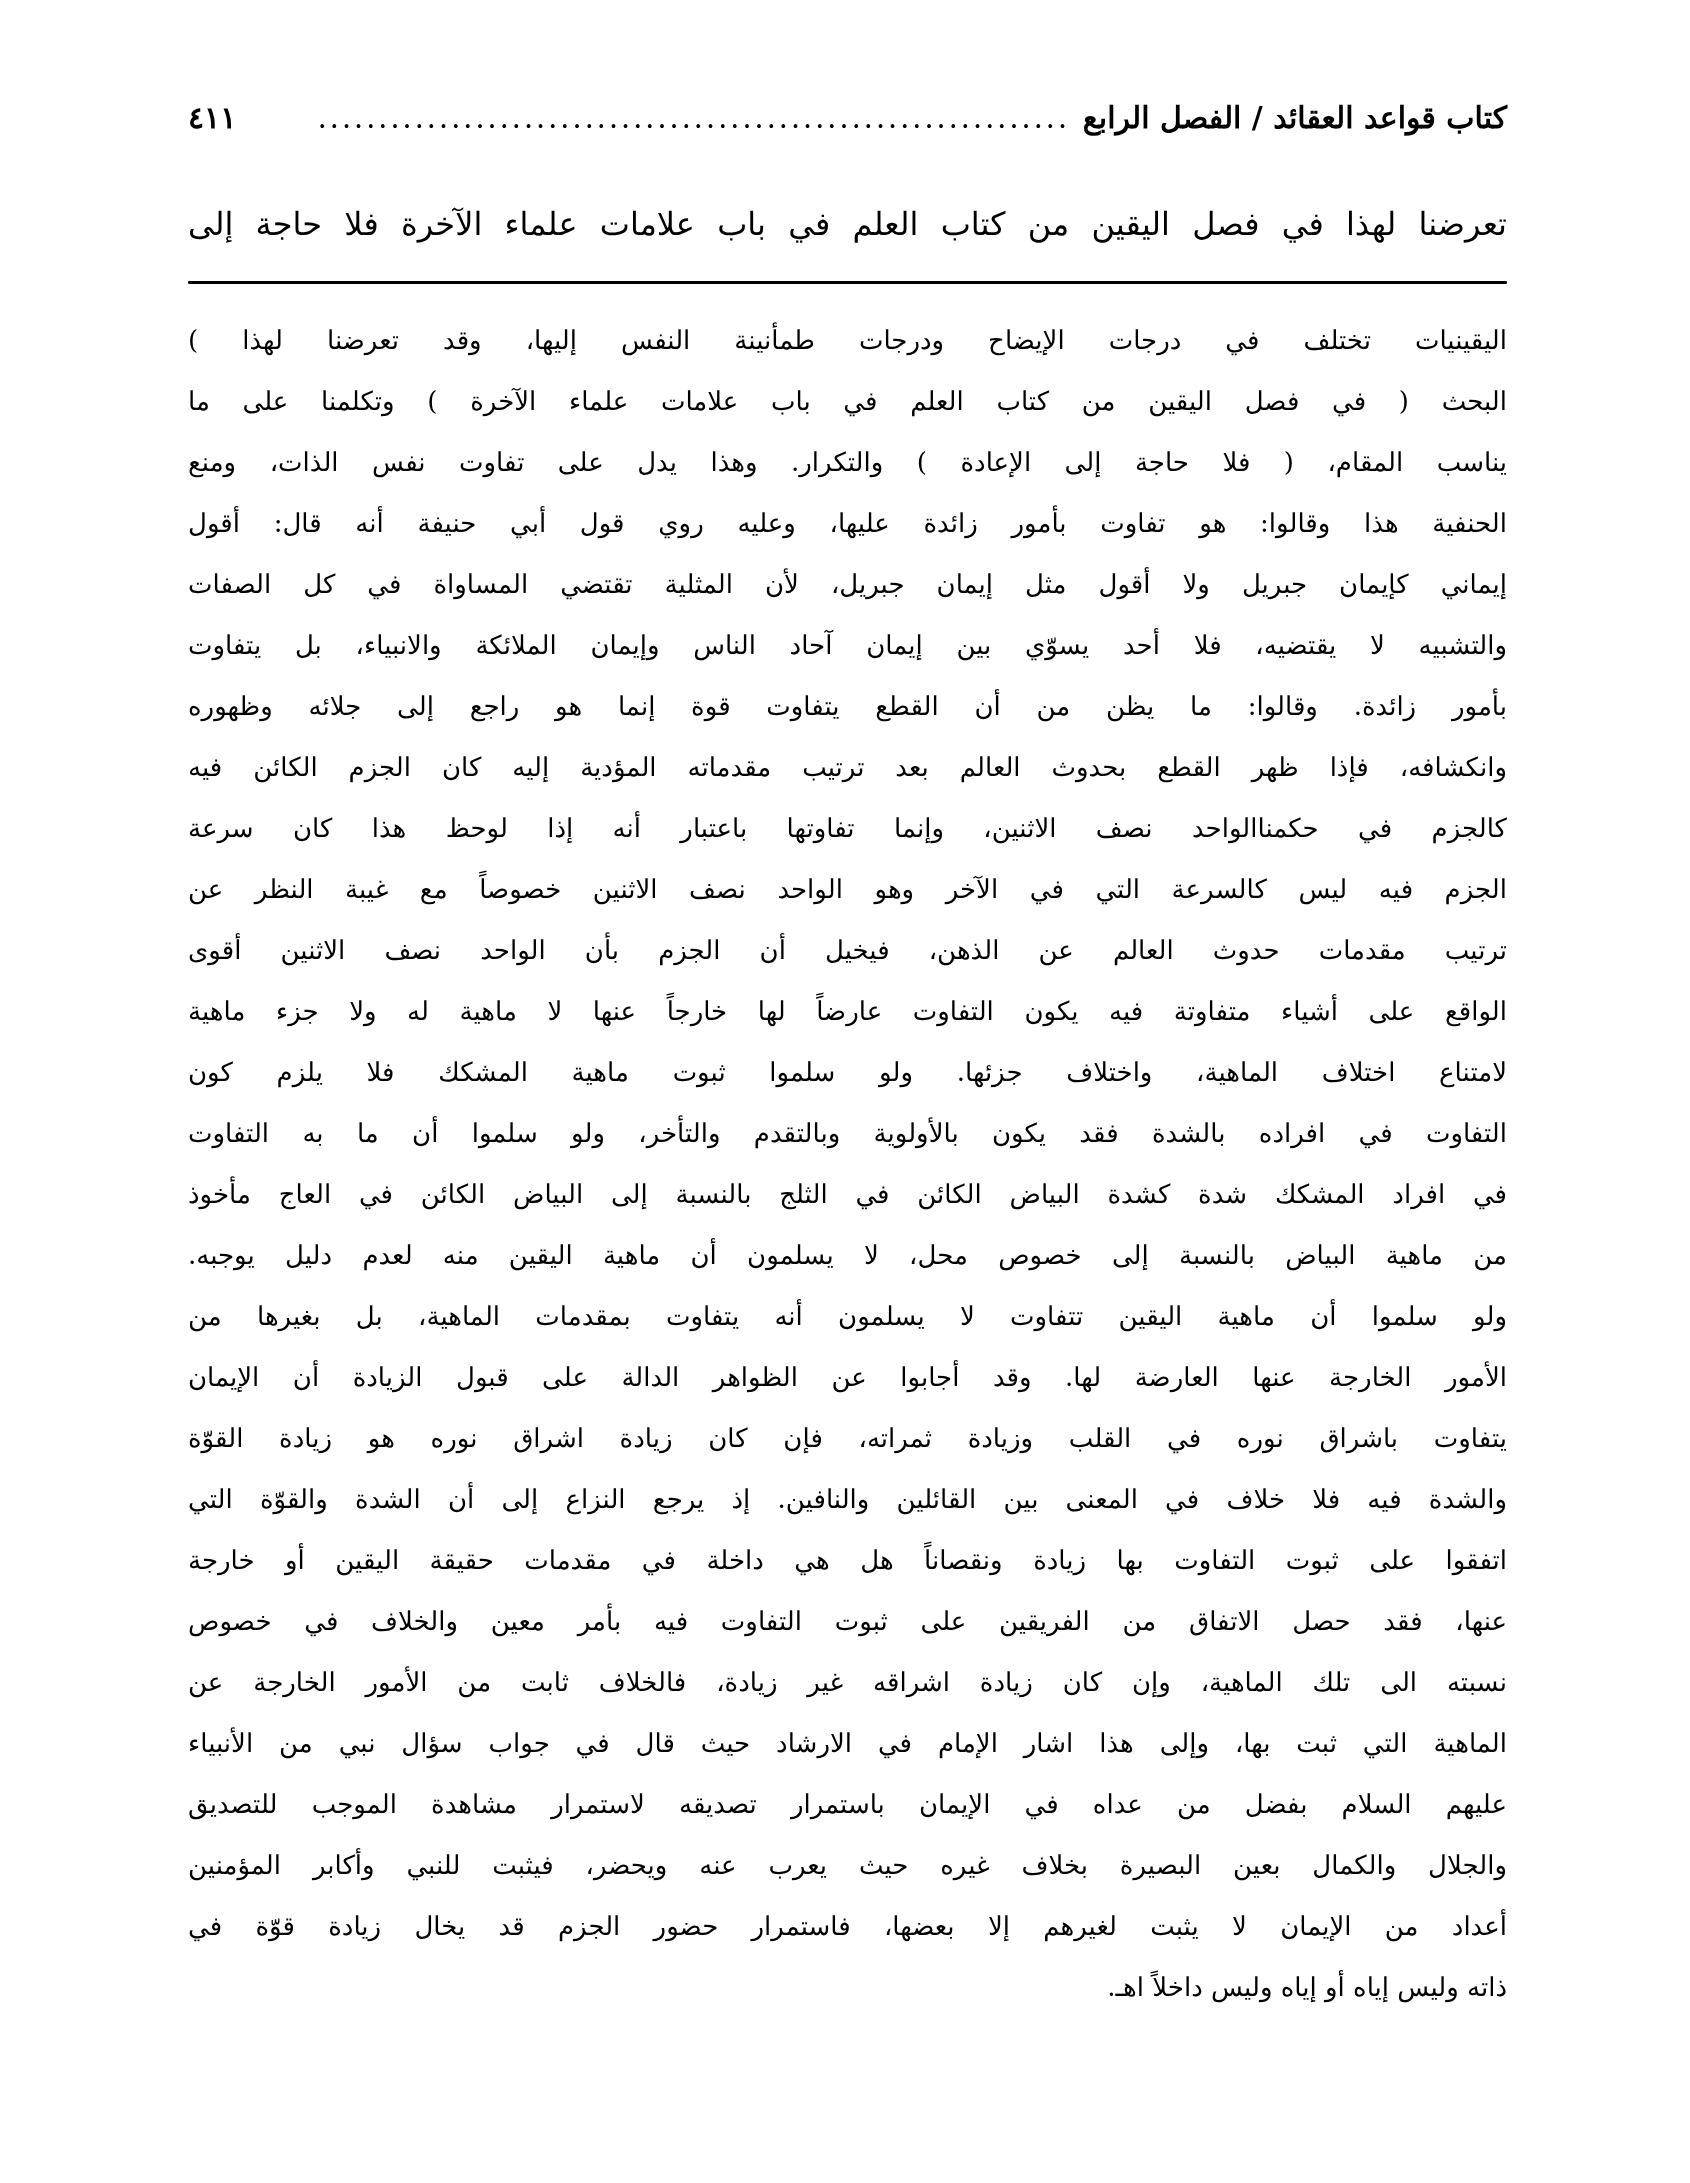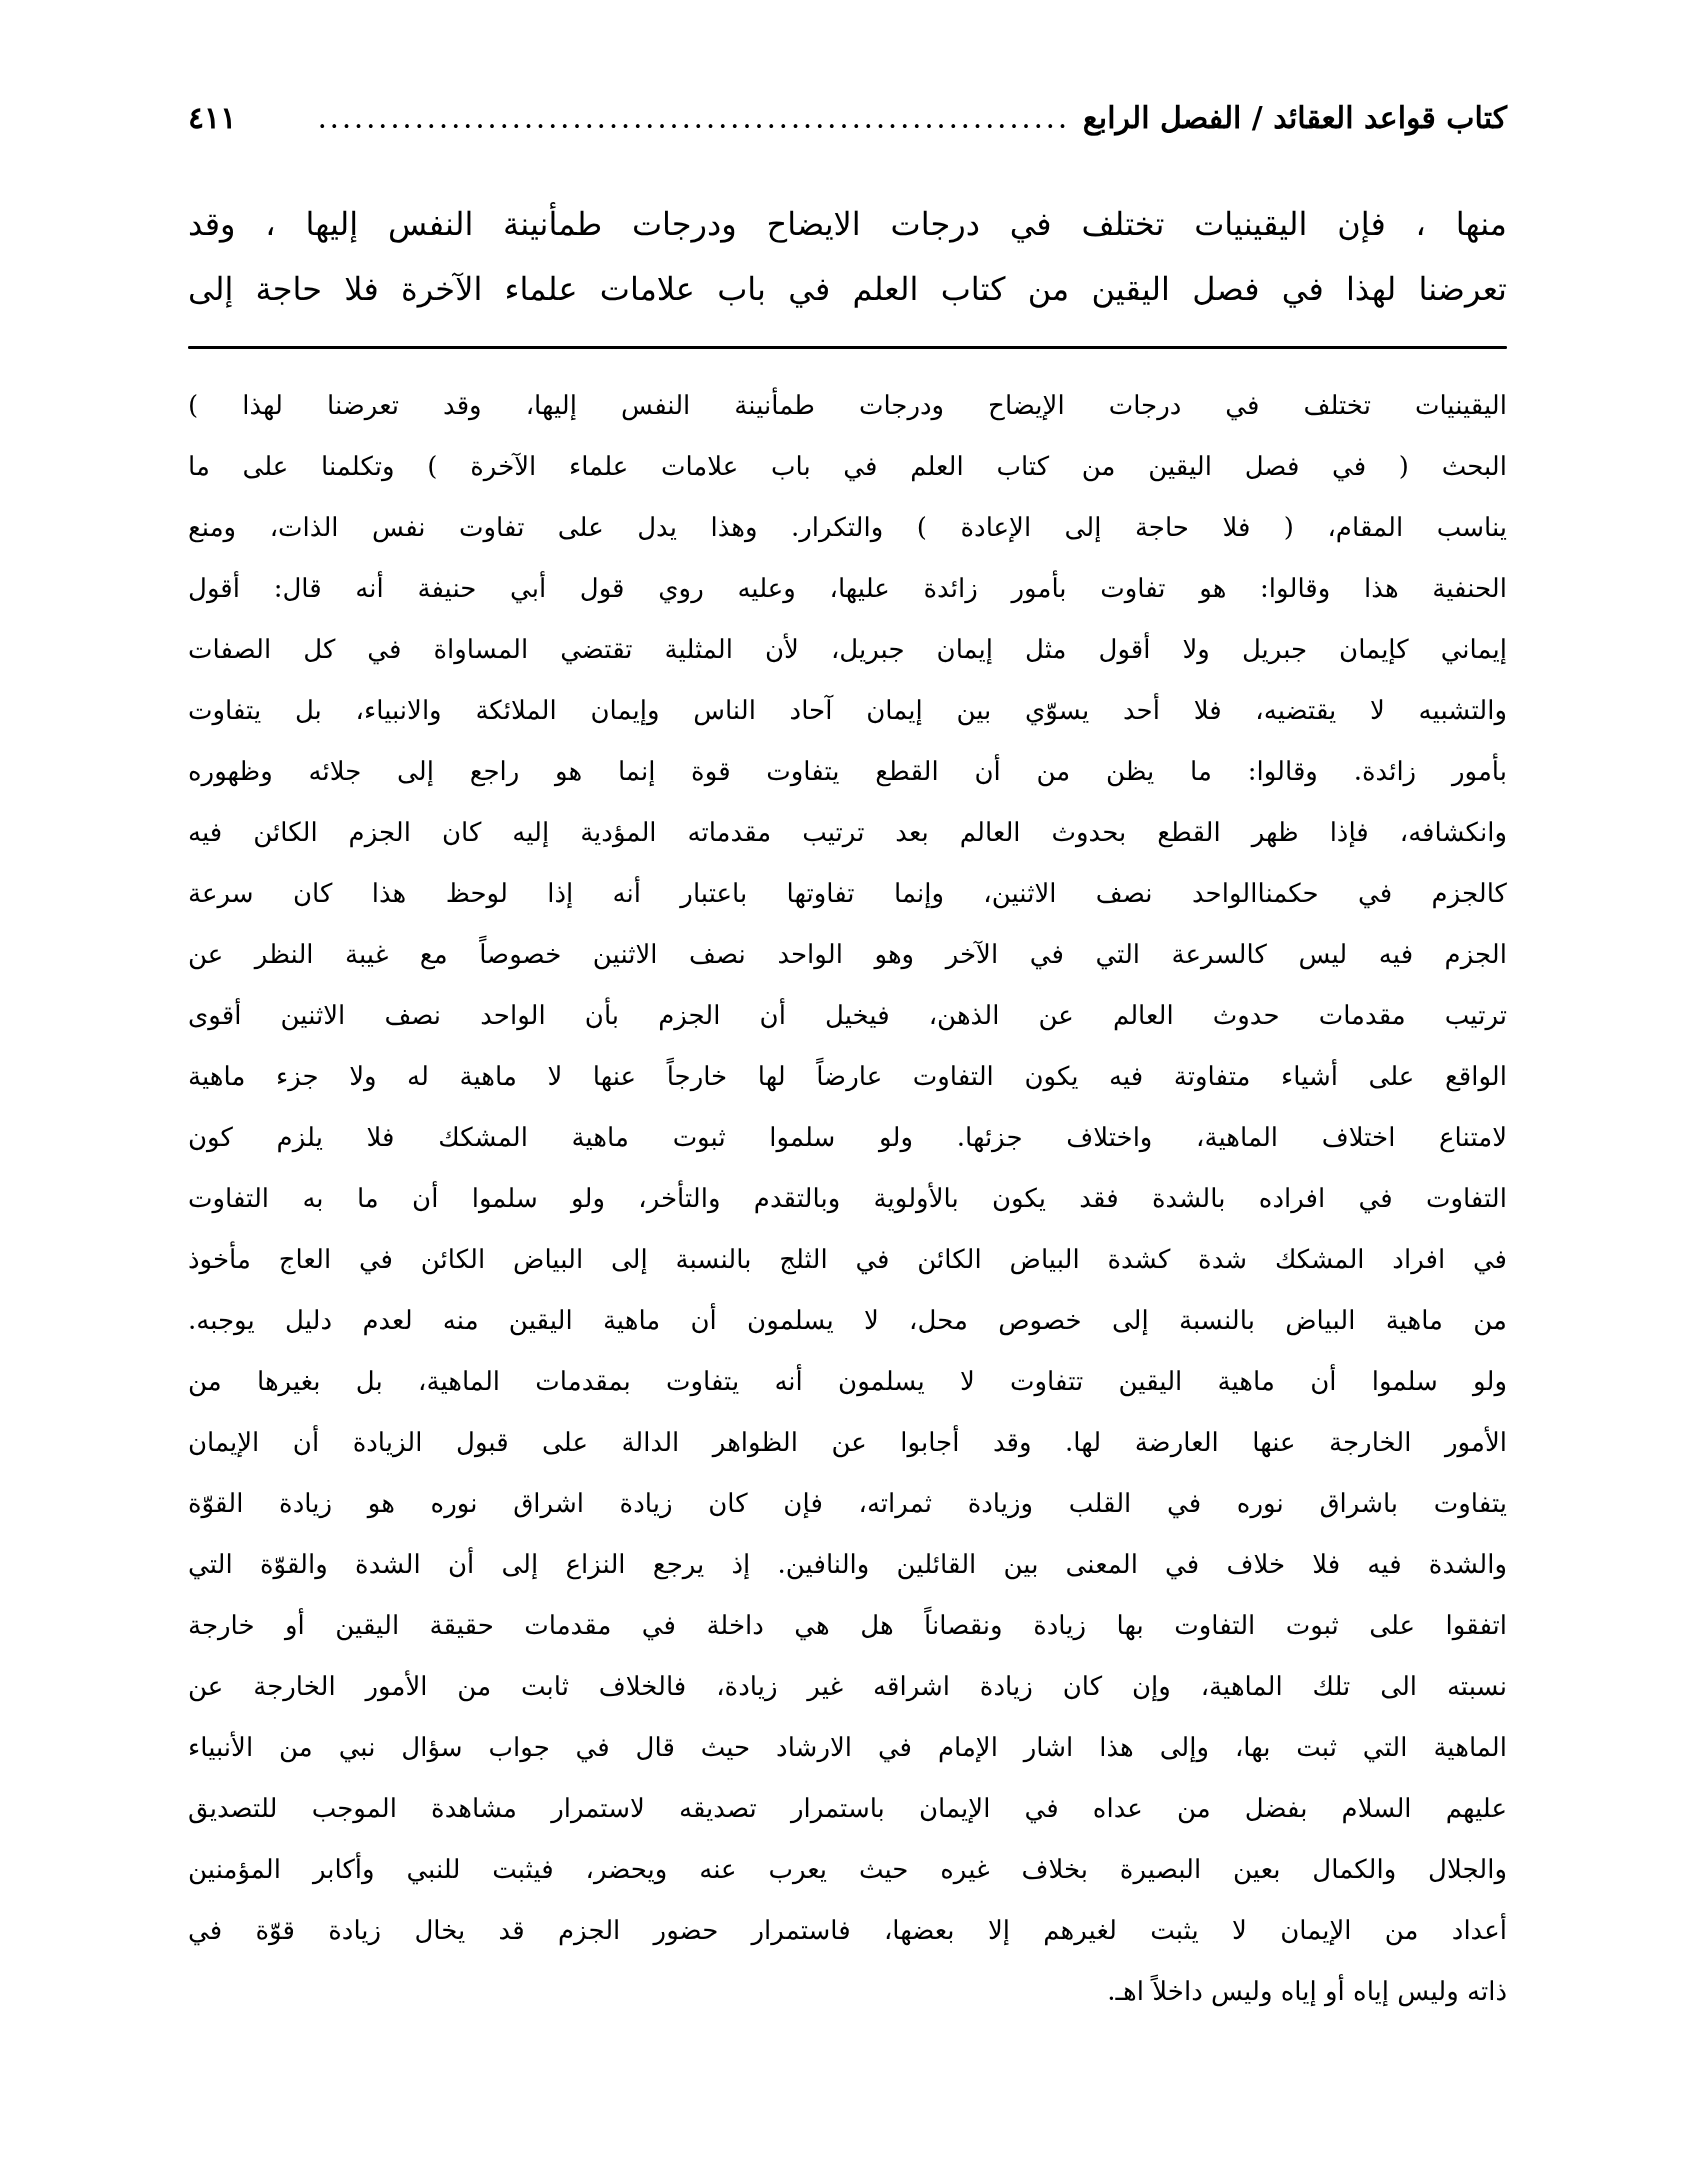--- a/index.html
+++ b/index.html
@@ -44,21 +44,20 @@
 
 <div class="page">
 
   <div class="running-header">
     <span class="title">كتاب قواعد العقائد / الفصل الرابع</span>
     <span class="leader">..............................................................</span>
     <span class="page-num">٤١١</span>
   </div>
 
   <div class="main-text">
-    <div class="line">منها ، فإن اليقينيات تختلف في درجات الايضاح ودرجات طمأنينة النفس إليها ، وقد</div>
     <div class="line">تعرضنا لهذا في فصل اليقين من كتاب العلم في باب علامات علماء الآخرة فلا حاجة إلى</div>
   </div>
 
   <div class="rule"></div>
 
   <div class="commentary" id="commentary">
       <div class="line"><b>اليقينيات تختلف في درجات الإيضاح ودرجات طمأنينة النفس إليها، وقد تعرضنا لهذا )</b></div>
       <div class="line"><span>البحث </span><b>( في فصل اليقين من كتاب العلم في باب علامات علماء الآخرة )</b><span> وتكلمنا على ما</span></div>
       <div class="line"><span>يناسب المقام، </span><b>( فلا حاجة إلى الإعادة )</b><span> والتكرار. وهذا يدل على تفاوت نفس الذات، ومنع</span></div>
       <div class="line"><span>الحنفية هذا وقالوا: هو تفاوت بأمور زائدة عليها، وعليه روي قول أبي حنيفة أنه قال: أقول</span></div>
@@ -72,20 +71,21 @@
       <div class="line"><span>الواقع على أشياء متفاوتة فيه يكون التفاوت عارضاً لها خارجاً عنها لا ماهية له ولا جزء ماهية</span></div>
       <div class="line"><span>لامتناع اختلاف الماهية، واختلاف جزئها. ولو سلموا ثبوت ماهية المشكك فلا يلزم كون</span></div>
       <div class="line"><span>التفاوت في افراده بالشدة فقد يكون بالأولوية وبالتقدم والتأخر، ولو سلموا أن ما به التفاوت</span></div>
       <div class="line"><span>في افراد المشكك شدة كشدة البياض الكائن في الثلج بالنسبة إلى البياض الكائن في العاج مأخوذ</span></div>
       <div class="line"><span>من ماهية البياض بالنسبة إلى خصوص محل، لا يسلمون أن ماهية اليقين منه لعدم دليل يوجبه.</span></div>
       <div class="line"><span>ولو سلموا أن ماهية اليقين تتفاوت لا يسلمون أنه يتفاوت بمقدمات الماهية، بل بغيرها من</span></div>
       <div class="line"><span>الأمور الخارجة عنها العارضة لها. وقد أجابوا عن الظواهر الدالة على قبول الزيادة أن الإيمان</span></div>
       <div class="line"><span>يتفاوت باشراق نوره في القلب وزيادة ثمراته، فإن كان زيادة اشراق نوره هو زيادة القوّة</span></div>
       <div class="line"><span>والشدة فيه فلا خلاف في المعنى بين القائلين والنافين. إذ يرجع النزاع إلى أن الشدة والقوّة التي</span></div>
       <div class="line"><span>اتفقوا على ثبوت التفاوت بها زيادة ونقصاناً هل هي داخلة في مقدمات حقيقة اليقين أو خارجة</span></div>
+      <div class="line"><span>عنها، فقد حصل الاتفاق من الفريقين على ثبوت التفاوت فيه بأمر معين والخلاف في خصوص</span></div>
       <div class="line"><span>نسبته الى تلك الماهية، وإن كان زيادة اشراقه غير زيادة، فالخلاف ثابت من الأمور الخارجة عن</span></div>
       <div class="line"><span>الماهية التي ثبت بها، وإلى هذا اشار الإمام في الارشاد حيث قال في جواب سؤال نبي من الأنبياء</span></div>
       <div class="line"><span>عليهم السلام بفضل من عداه في الإيمان باستمرار تصديقه لاستمرار مشاهدة الموجب للتصديق</span></div>
       <div class="line"><span>والجلال والكمال بعين البصيرة بخلاف غيره حيث يعرب عنه ويحضر، فيثبت للنبي وأكابر المؤمنين</span></div>
       <div class="line"><span>أعداد من الإيمان لا يثبت لغيرهم إلا بعضها، فاستمرار حضور الجزم قد يخال زيادة قوّة في</span></div>
       <div class="line last"><span>ذاته وليس إياه أو إياه وليس داخلاً اهـ.</span></div>
     </div>
 
 </div>
 

